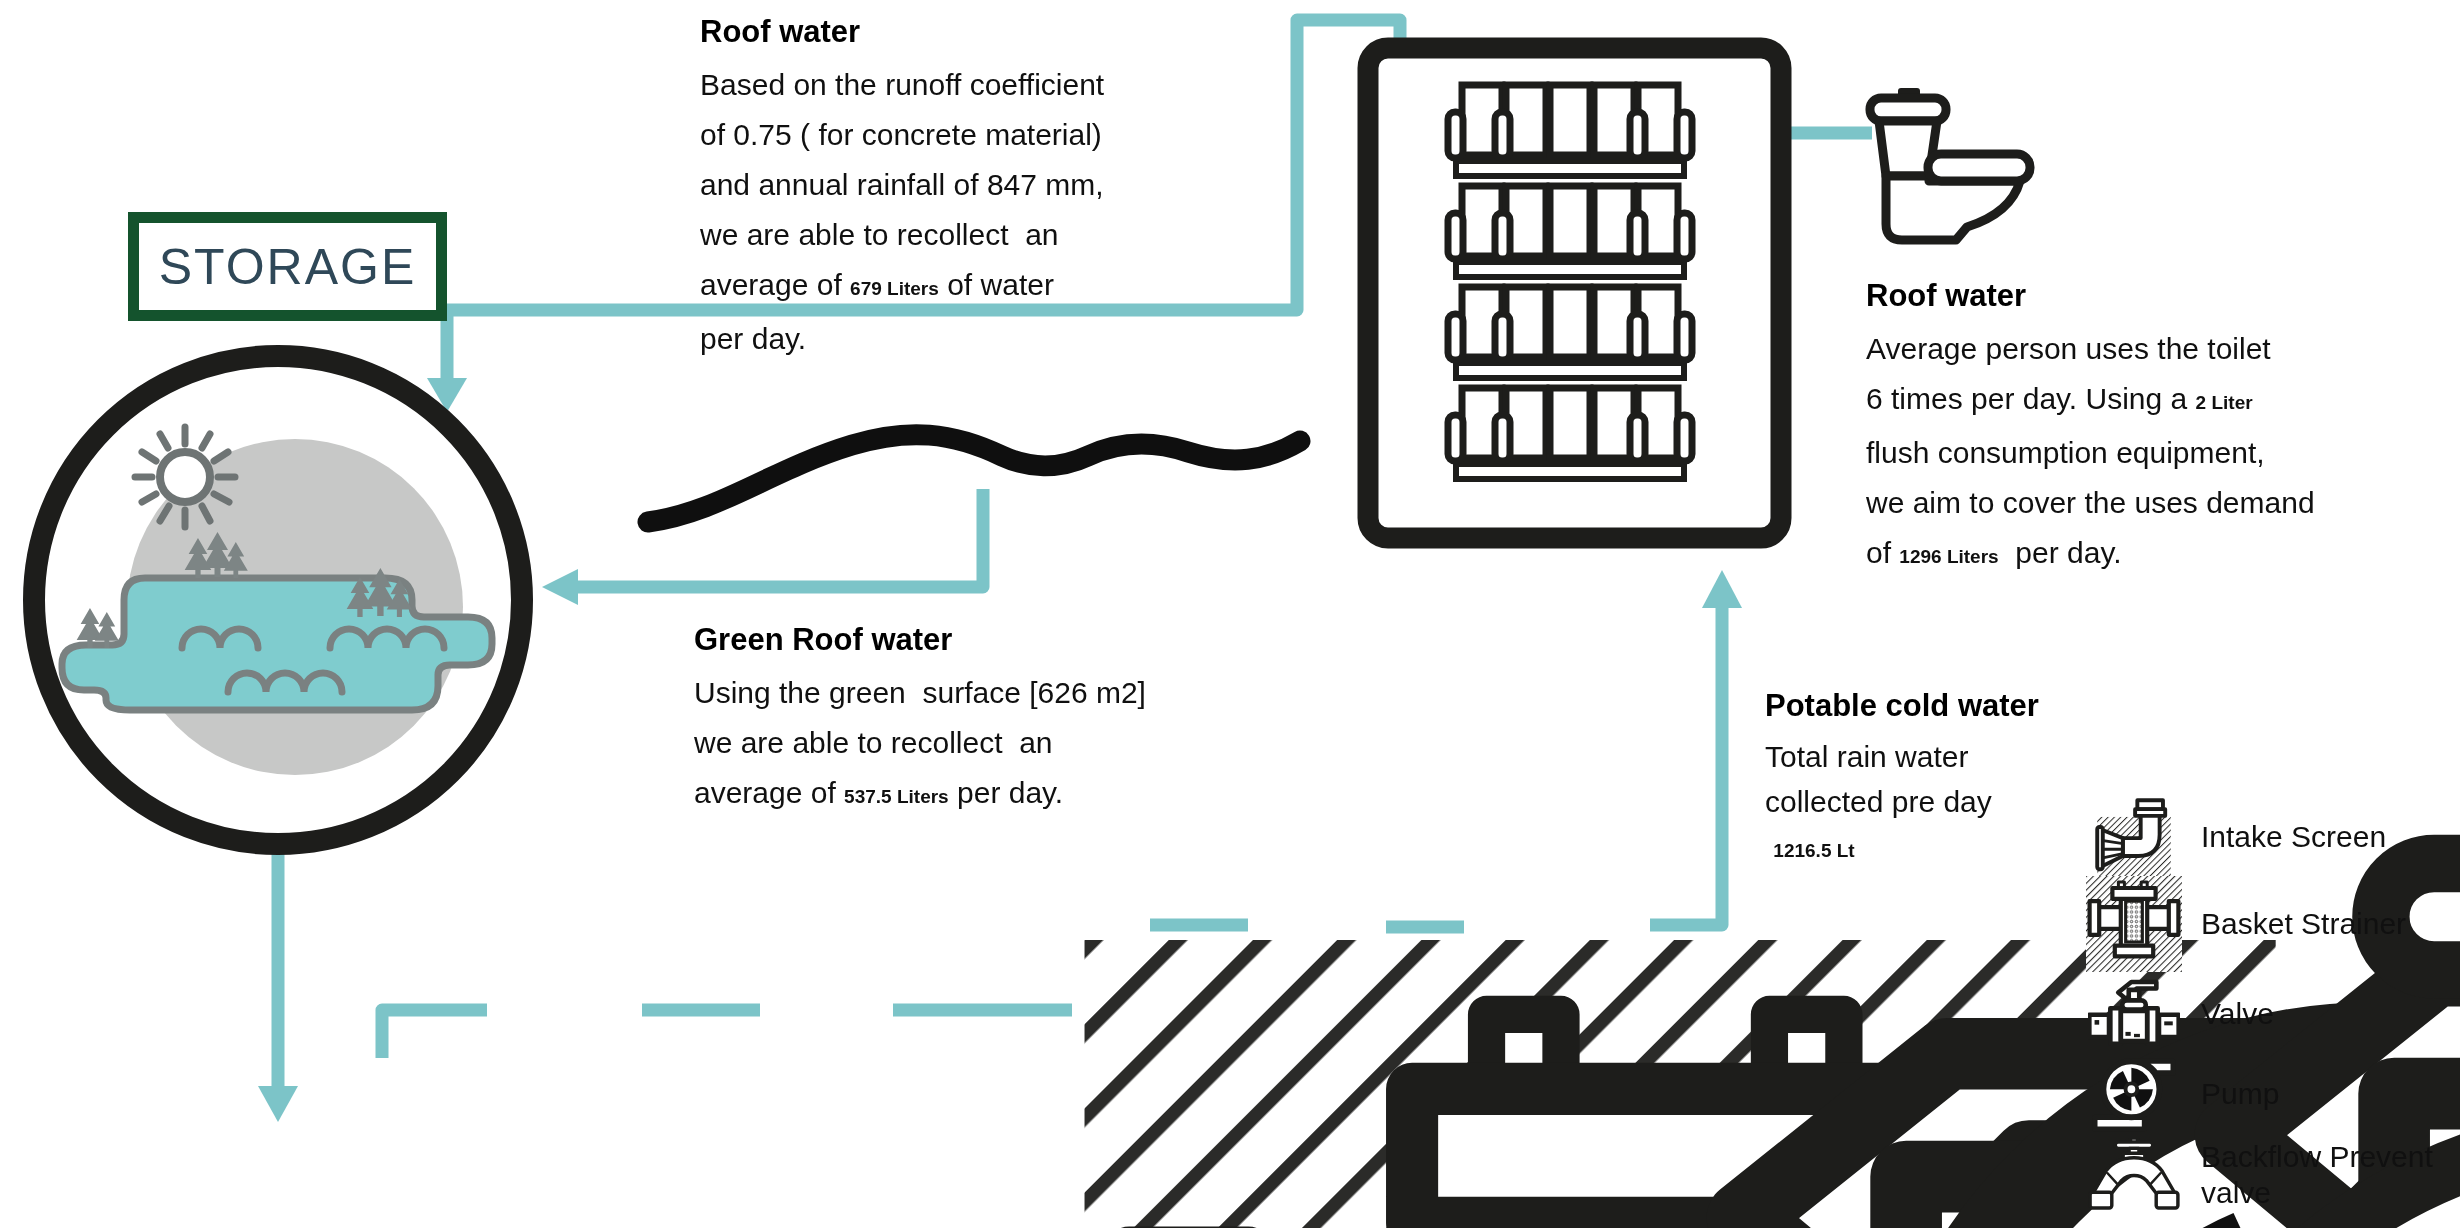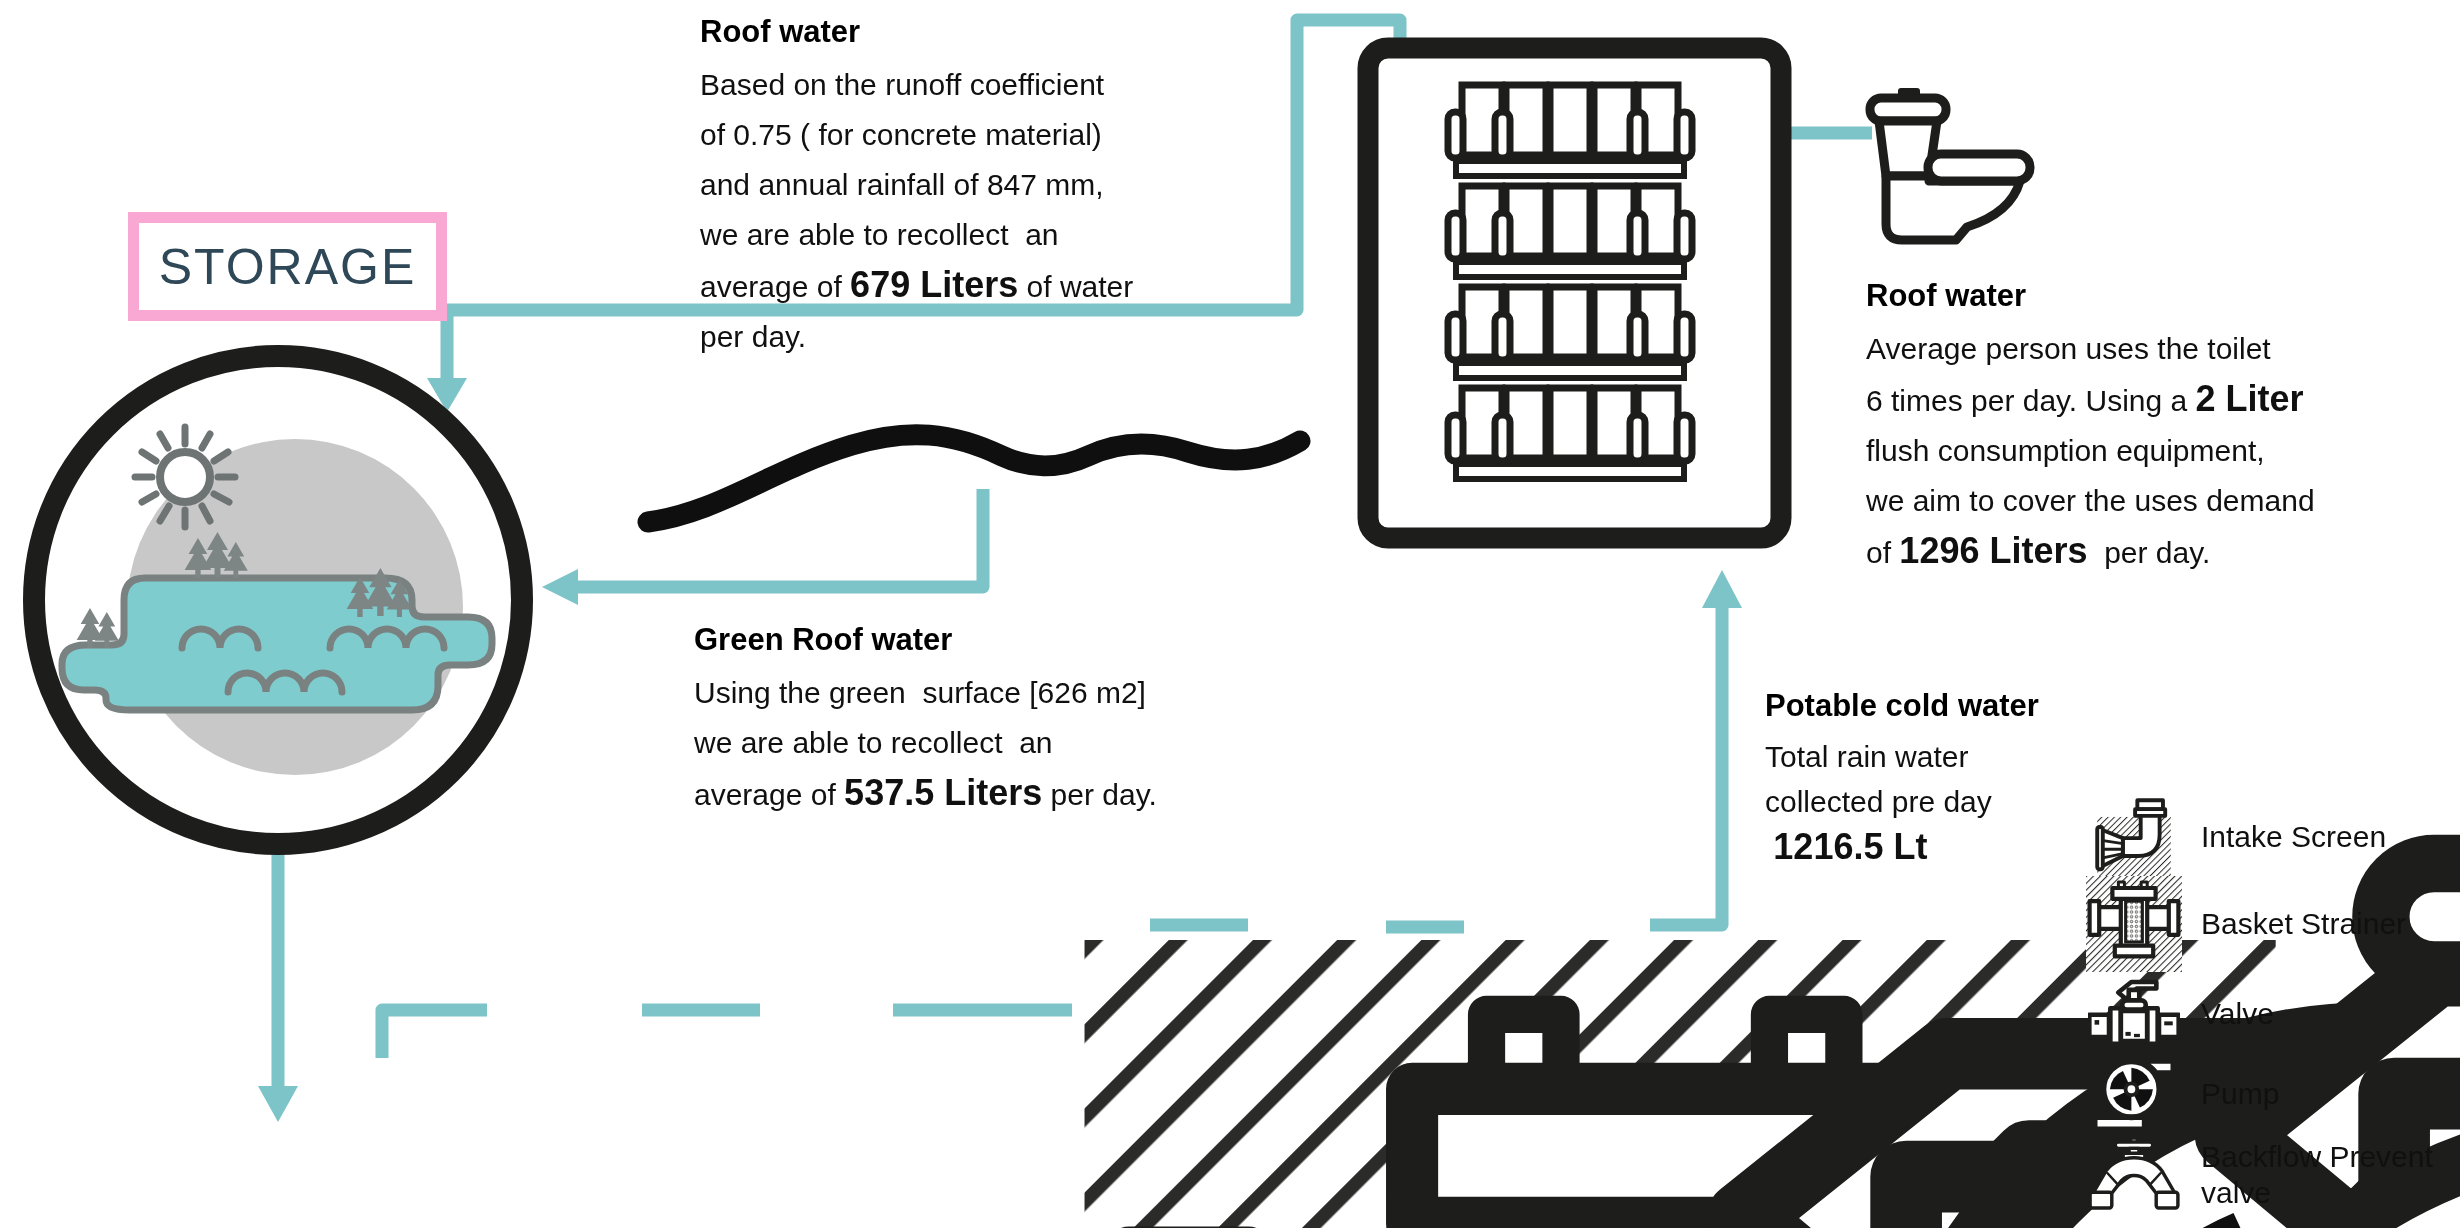--- a/index.html
+++ b/index.html
@@ -1,27 +1,27 @@
 <!DOCTYPE html>
 <html><head>
 <meta charset="utf-8">
 <style>
   html,body{margin:0;padding:0;background:#fff;}
   .canvas{position:relative;width:2460px;height:1228px;background:#ffffff;overflow:hidden;
           font-family:"Liberation Sans",sans-serif;color:#111;}
   .art{position:absolute;left:0;top:0;}
   .storage-box{position:absolute;left:128px;top:212px;width:319px;height:109px;
-               border:11px solid #f9a8d4;box-sizing:border-box;background:#fff;
+               border:11px solid #14532d;box-sizing:border-box;background:#fff;
                display:flex;align-items:center;justify-content:center;}
   .storage-box span{font-size:50px;letter-spacing:2px;color:#2f4858;}
   .tb{position:absolute;}
   .tb h3{margin:12px 0 10px 0;font-size:31px;font-weight:bold;color:#000;white-space:pre;}
   .tb .line{font-size:30px;line-height:50px;color:#101010;white-space:pre;}
   .tb .line span{white-space:pre;}
-  .tb .line .b{font-weight:bold;font-size:36px;}
+  .tb .line .b{font-weight:bold;font-size:19px;}
   #tb-roof-top{left:700px;top:2px;}
   #tb-roof-right{left:1866px;top:266px;}
   #tb-green{left:694px;top:610px;}
   #tb-potable{left:1765px;top:676px;}
   #tb-potable .line{line-height:45px;}
   .legend{position:absolute;left:2082px;top:790px;width:378px;}
   .legend-row{position:absolute;left:0;display:flex;align-items:center;}
   .legend-icon{width:104px;display:flex;justify-content:center;align-items:center;flex:0 0 104px;}
   .legend-label{font-size:30px;color:#101010;margin-left:15px;width:250px;line-height:36px;}
   .lr1{top:8px;}  .lr2{top:86px;} .lr3{top:184px;} .lr4{top:262px;} .lr5{top:348px;}

